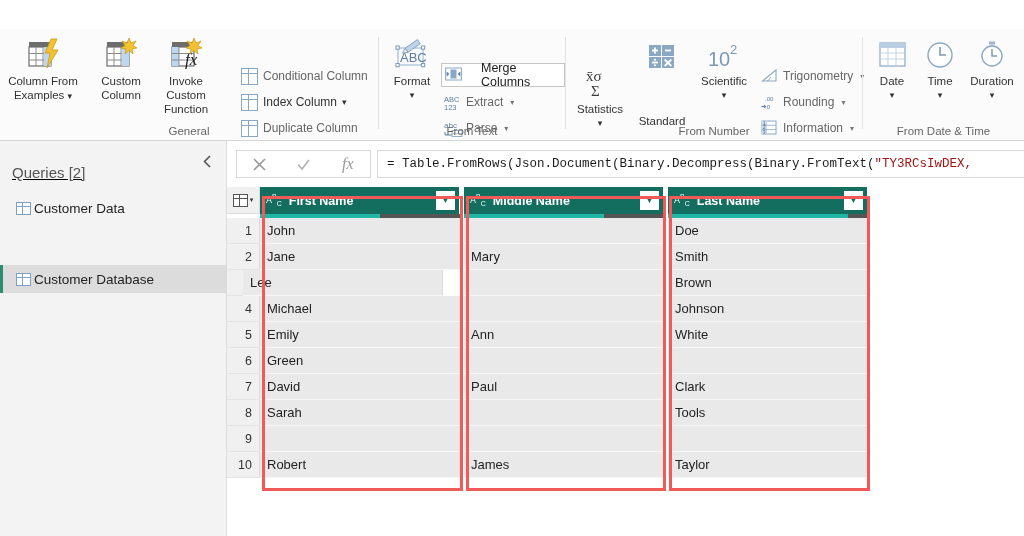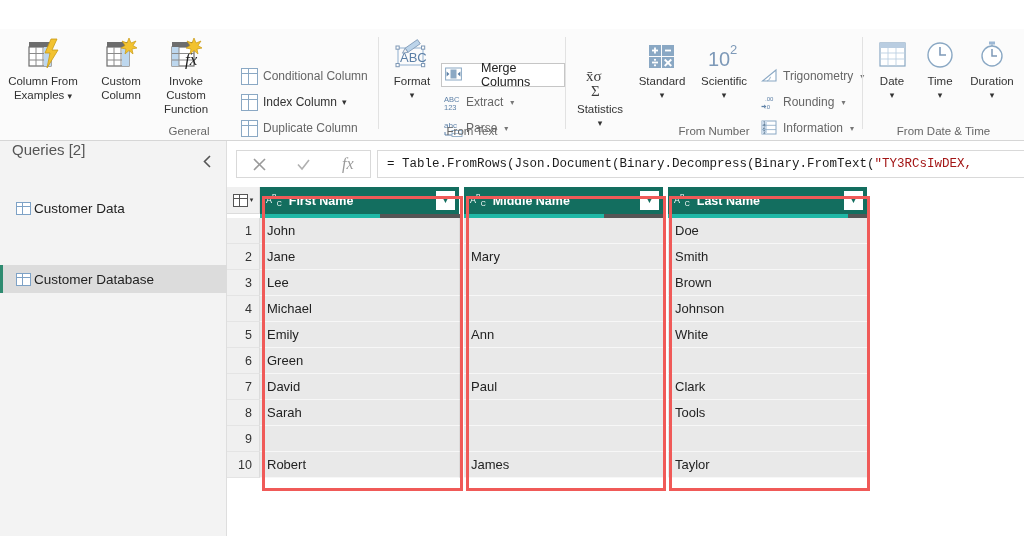--- a/index.html
+++ b/index.html
@@ -69,21 +69,21 @@
 
   
   .workspace { position: absolute; left: 0; top: 141px; width: 1024px; height: 395px; background: #fff; }
 
   .queries {
     position: absolute; left: 0; top: 0; width: 227px; height: 395px;
     background: #f3f3f3; border-right: 1px solid #dedede;
   }
   .queries-hdr {
     position: absolute; left: 0; top: 0; width: 199px; height: 40px;
-    display: flex; align-items: flex-start; padding: 0 12px;
+    display: flex; align-items: flex-end; padding: 0 12px; text-decoration: underline;
   }
   .queries-title { font-size: 15px; color: #555555; }
   .collapse-btn {
     position: absolute; right: 10px; top: 11px; width: 18px; height: 18px;
     display: flex; align-items: center; justify-content: center;
     color: #555; font-size: 14px;
   }
   .qitem {
     position: absolute; left: 0; width: 227px; height: 28px;
     display: flex; align-items: center; gap: 3px; padding-left: 16px;
@@ -325,21 +325,21 @@
         <div class="ic">
           <svg width="40" height="34" viewBox="0 0 40 34">
             <text x="6" y="16" font-family="Liberation Serif, serif" font-size="15" fill="#3b3b3b">x̄σ</text>
             <text x="11" y="31" font-family="Liberation Serif, serif" font-size="15" fill="#3b3b3b">Σ</text>
           </svg>
         </div>
         <span>Statistics</span>
         <span class="caret-lg">▾</span>
       </div>
 
-      <div class="bigbtn" style="left:64px;width:64px;">
+      <div class="bigbtn" style="left:64px;width:64px;gap:40px;">
         <div class="ic">
           <svg width="40" height="34" viewBox="0 0 40 34">
             <rect x="7" y="8" width="12" height="11" fill="#8aa8c4"></rect>
             <rect x="20" y="8" width="12" height="11" fill="#8aa8c4"></rect>
             <rect x="7" y="20" width="12" height="11" fill="#8aa8c4"></rect>
             <rect x="20" y="20" width="12" height="11" fill="#8aa8c4"></rect>
             <g stroke="#ffffff" stroke-width="1.8">
               <line x1="10" y1="13.5" x2="16" y2="13.5"></line>
                 <line x1="13" y1="10.5" x2="13" y2="16.5"></line>
               <line x1="23" y1="13.5" x2="29" y2="13.5"></line>
@@ -538,21 +538,21 @@
         <div class="cell" style="left:33px;top:31px;width:200px;">John</div>
         <div class="cell" style="left:237px;top:31px;width:200px;"></div>
         <div class="cell" style="left:441px;top:31px;width:200px;">Doe</div>
 
         <div class="rowhdr" style="top:57px;">2</div>
         <div class="cell" style="left:33px;top:57px;width:200px;">Jane</div>
         <div class="cell" style="left:237px;top:57px;width:200px;">Mary</div>
         <div class="cell" style="left:441px;top:57px;width:200px;">Smith</div>
 
         <div class="rowhdr" style="top:83px;">3</div>
-        <div class="cell" style="left:33px;top:83px;width:200px;text-align:center;">Lee</div>
+        <div class="cell" style="left:16px;top:83px;width:200px;text-align:center;">Lee</div>
         <div class="cell" style="left:237px;top:83px;width:200px;"></div>
         <div class="cell" style="left:441px;top:83px;width:200px;">Brown</div>
 
         <div class="rowhdr" style="top:109px;">4</div>
         <div class="cell" style="left:33px;top:109px;width:200px;">Michael</div>
         <div class="cell" style="left:237px;top:109px;width:200px;"></div>
         <div class="cell" style="left:441px;top:109px;width:200px;">Johnson</div>
 
         <div class="rowhdr" style="top:135px;">5</div>
         <div class="cell" style="left:33px;top:135px;width:200px;">Emily</div>

